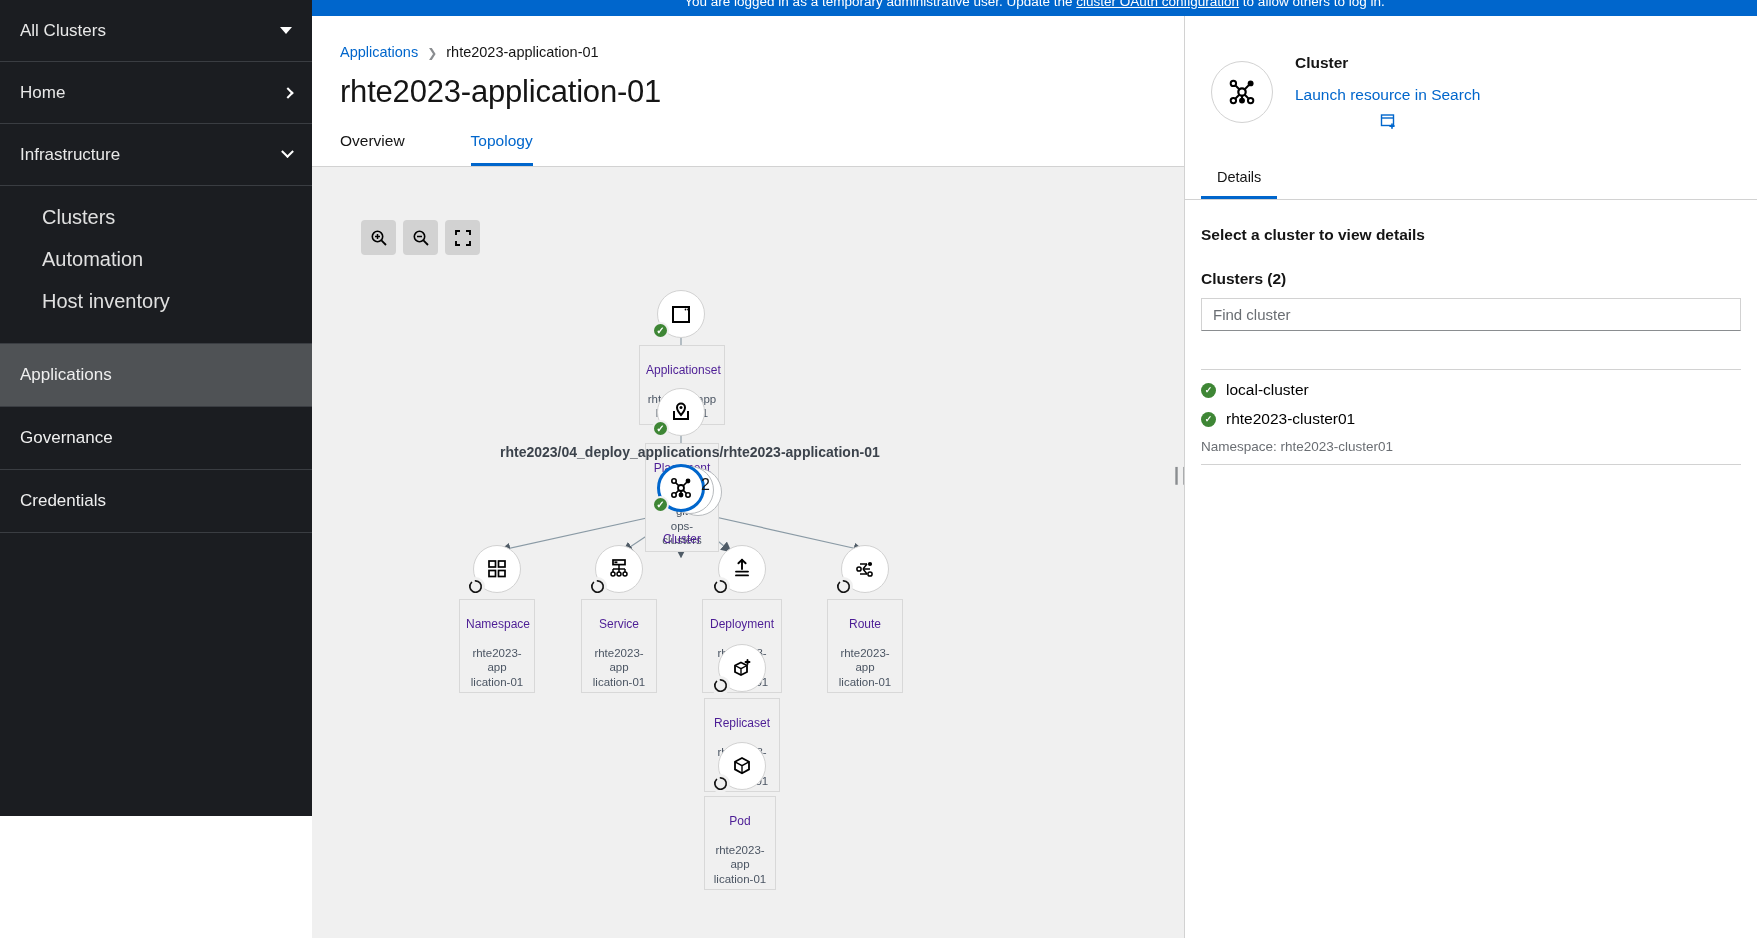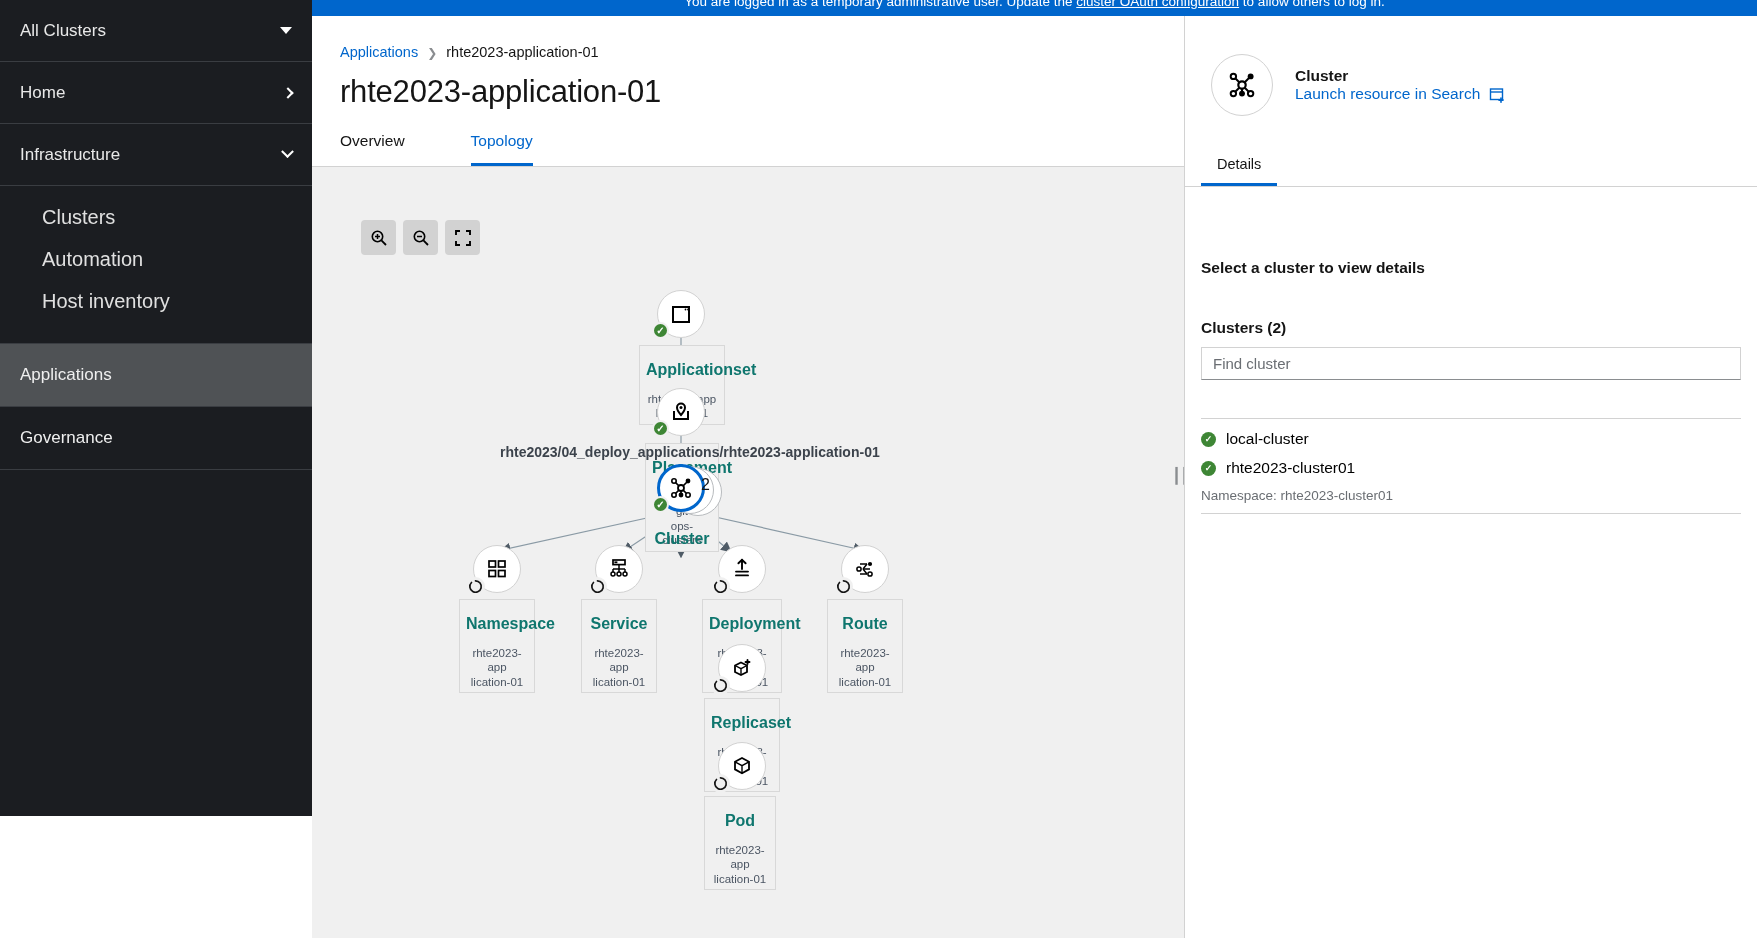--- a/index.html
+++ b/index.html
@@ -114,21 +114,21 @@
   .count {
     position: absolute; left: 44px; top: 12px;
     font-size: 16px; color: #151515; font-weight: 400;
   }
   .nlabel {
     position: absolute; text-align: center; background: #f0f0f0;
     border: 1px solid #d8d8d8; padding: 2px 6px 3px;
     font-size: 11.5px; line-height: 14.5px; color: #4b5563;
     white-space: pre-line;
   }
-  .nlabel b { display: block; font-size: 16px; color: #0f766e; font-weight: bold; }
+  .nlabel b { display: block; font-size: 12px; color: #4c1d95; font-weight: normal; }
   .nlabel.plain { border: none; background: transparent; padding: 0; }
   .edge-label {
     position: absolute; font-size: 14px; font-weight: bold;
     color: #3c434c; white-space: nowrap;
   }
 
   
   .drag-handle {
     position: absolute; left: 1172px; top: 467px;
     font-size: 15px; color: #8a8d90; letter-spacing: -1px;
@@ -141,32 +141,32 @@
     background: #fff; border-left: 1px solid #d2d2d2;
   }
   .rp-head { display: flex; align-items: center; padding: 38px 0 0 26px; gap: 22px; }
   .rp-icon {
     width: 62px; height: 62px; border-radius: 50%;
     border: 1px solid #d2d2d2; display: flex;
     align-items: center; justify-content: center; flex: none;
   }
   .rp-kind { font-size: 15.5px; font-weight: bold; color: #151515; }
   .rp-link {
-    display: flex; align-items: flex-end; gap: 9px; 
-    font-size: 15.5px; color: #06c; cursor: pointer;
+    display: flex; align-items: center; gap: 9px; margin-top: 14px;
+    font-size: 15.5px; color: #06c; cursor: pointer; flex-direction: column;
   }
   .rp-tabs { margin-top: 30px; padding-left: 16px;
     border-bottom: 1px solid #d2d2d2; display: flex; }
   .rp-tab {
     font-size: 14.5px; color: #151515; padding: 10px 16px 11px;
     border-bottom: 3px solid #06c; cursor: pointer;
   }
   .rp-body { padding: 26px 16px 0; }
-  .rp-h1 { font-size: 15.5px; font-weight: bold; color: #151515; margin-top: 46px; }
-  .rp-h2 { font-size: 15.5px; font-weight: bold; color: #151515; margin-top: 42px; }
+  .rp-h1 { font-size: 15.5px; font-weight: bold; color: #151515; }
+  .rp-h2 { font-size: 15.5px; font-weight: bold; color: #151515; margin-top: 26px; }
   .finder {
     margin-top: 10px; height: 33px; width: 100%;
     border: 1px solid #d2d2d2; border-bottom: 1px solid #8a8d90;
     font-size: 15px; color: #151515; padding: 0 11px;
     font-family: "Liberation Sans", sans-serif; background: #fff;
   }
   .finder::placeholder { color: #6a6e73; }
   .spacer-line { margin-top: 38px; border-top: 1px solid #d2d2d2; }
   .citem { padding: 11px 0 0 0; }
   .crow { display: flex; align-items: center; gap: 10px; }
@@ -210,20 +210,23 @@
     </div>
     <div class="sb-sub">
       <span>Host inventory</span>
     </div>
     <div class="sb-gap"></div>
     <div class="sb-nav active">
       <span>Applications</span>
     </div>
     <div class="sb-nav">
       <span>Governance</span>
+    </div>
+    <div class="sb-nav">
+      <span>Credentials</span>
     </div>
   </div>
 
   <div class="main">
     <div class="crumbs">
       <a>Applications</a><span class="crumb-sep">❯</span><span>rhte2023-application-01</span>
     </div>
     <div class="page-title">rhte2023-application-01</div>
     <div class="tabs">
       <div class="tab">Overview</div>

